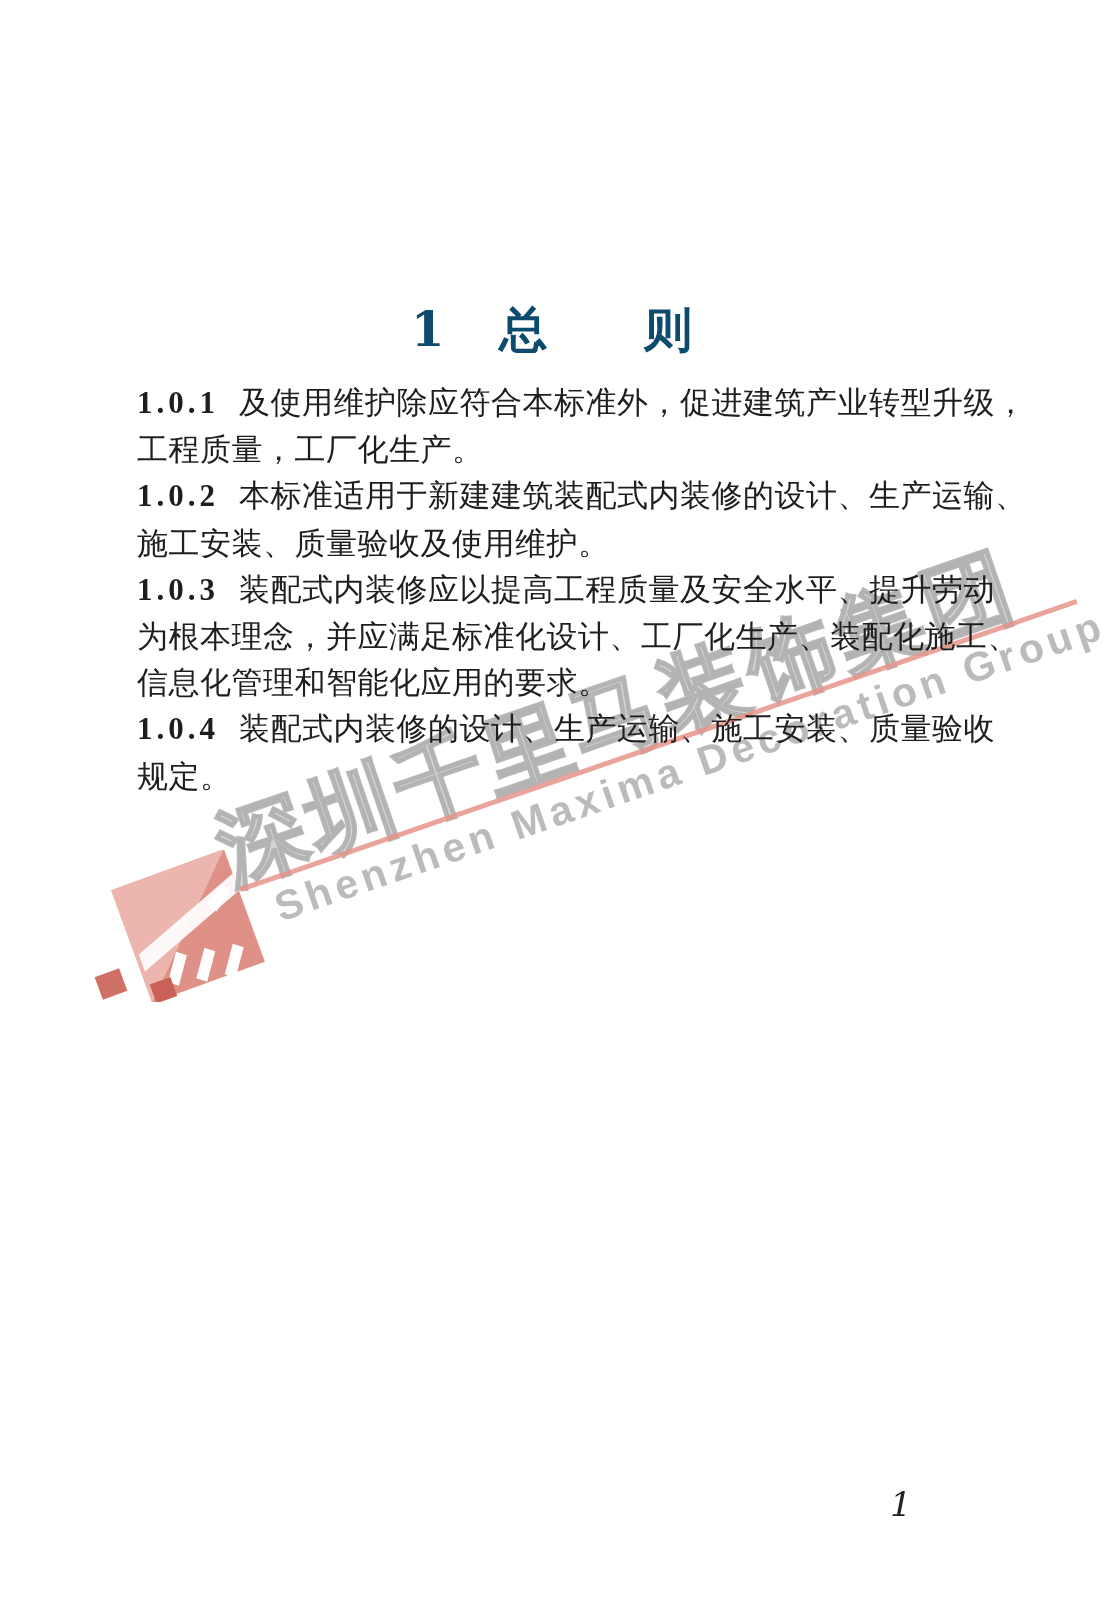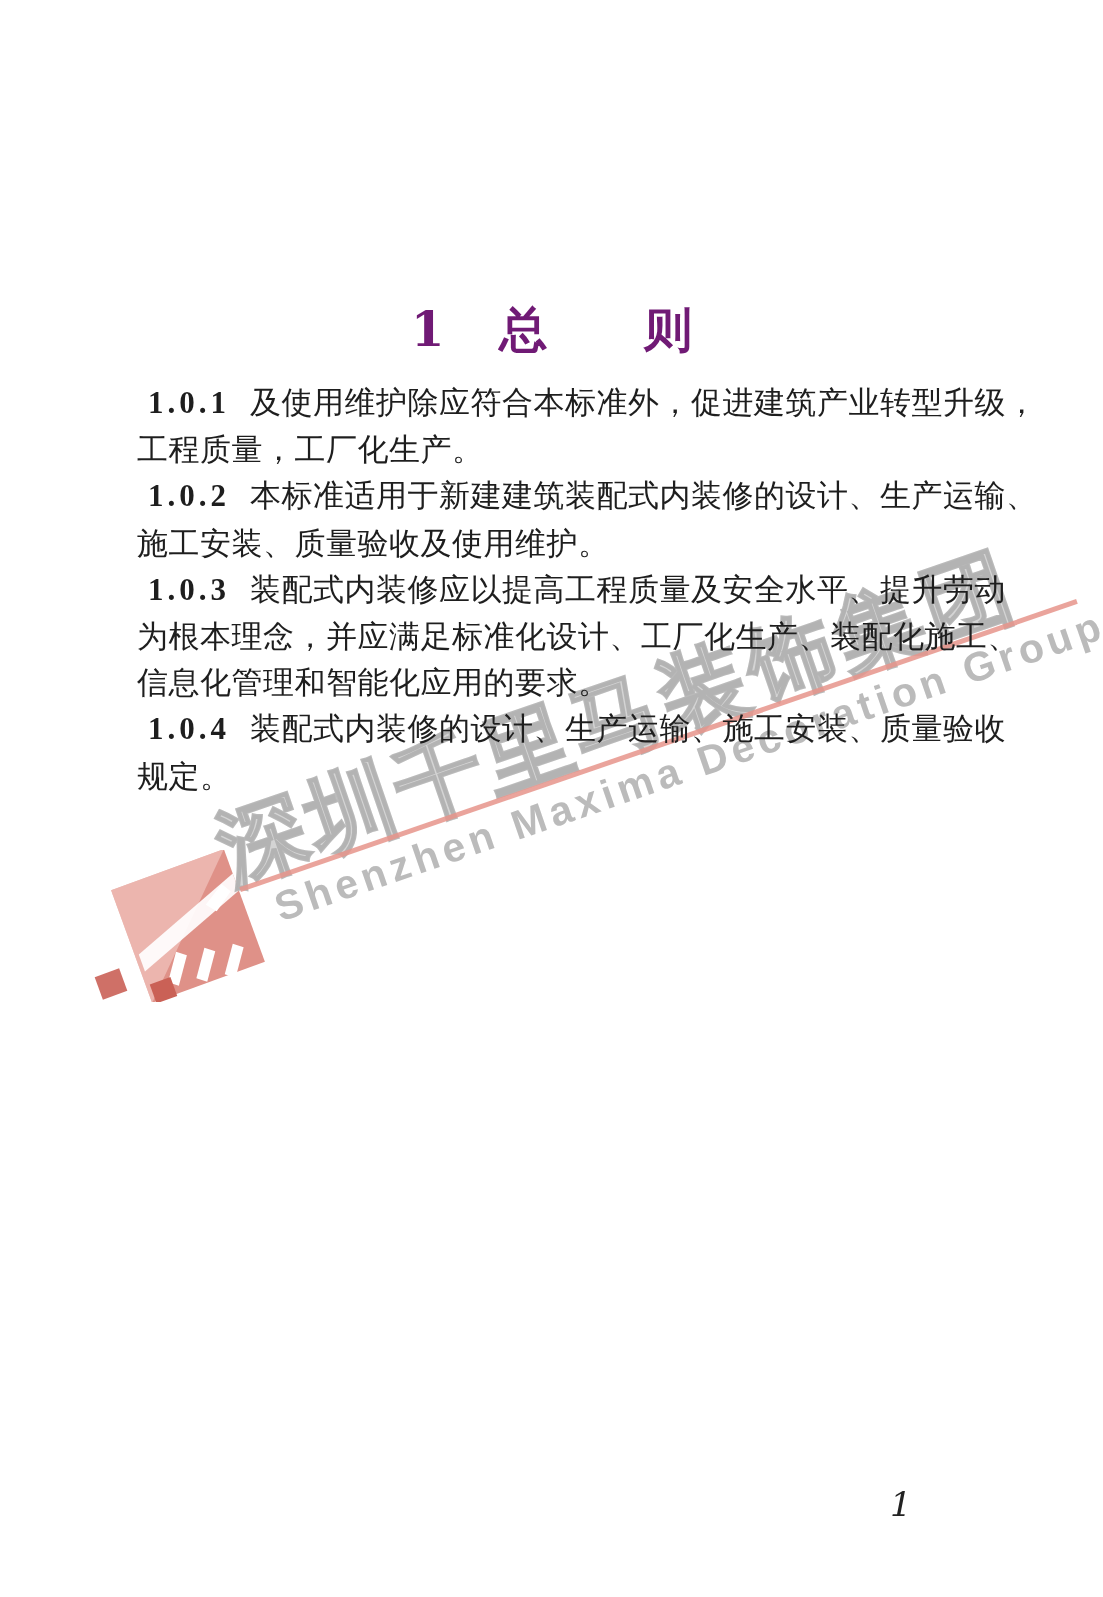--- a/index.html
+++ b/index.html
@@ -8,41 +8,40 @@
     width:1103px;height:1597px;
     margin:0 auto;
     background:#ffffff;
     overflow:hidden;
     font-family:"DejaVu Serif","Liberation Serif",serif;
   }
   
   .title{
     position:absolute;top:266px;left:0;width:100%;
     text-align:center;
-    font-size:48px;font-weight:bold;color:#701a75;
+    font-size:48px;font-weight:bold;color:#0c4a6e;
     z-index:2;
   }
   .title .t-num{margin-right:38px;}
   .title .t-char{letter-spacing:0;}
   .title .t-gap{margin-left:80px;}
   
   .content{
     position:absolute;left:137px;top:379px;width:830px;
     font-size:31px;line-height:46.2px;color:#1e1e1e;
     letter-spacing:0.5px;
     z-index:2;
   }
   .clause{margin:0;padding:0;}
   .line{white-space:nowrap;}
   .cnum{
     font-weight:bold;
     letter-spacing:4px;
     margin-right:20px;
     font-family:"Liberation Serif","DejaVu Serif",serif;
-    margin-left:11px;
   }
   
   .pageno{
     position:absolute;left:890px;top:1484px;
     font-size:34px;font-style:italic;color:#222;
     z-index:2;
   }
   
   .watermark{position:absolute;inset:0;z-index:1;pointer-events:none;}
   .wm-rotor{

